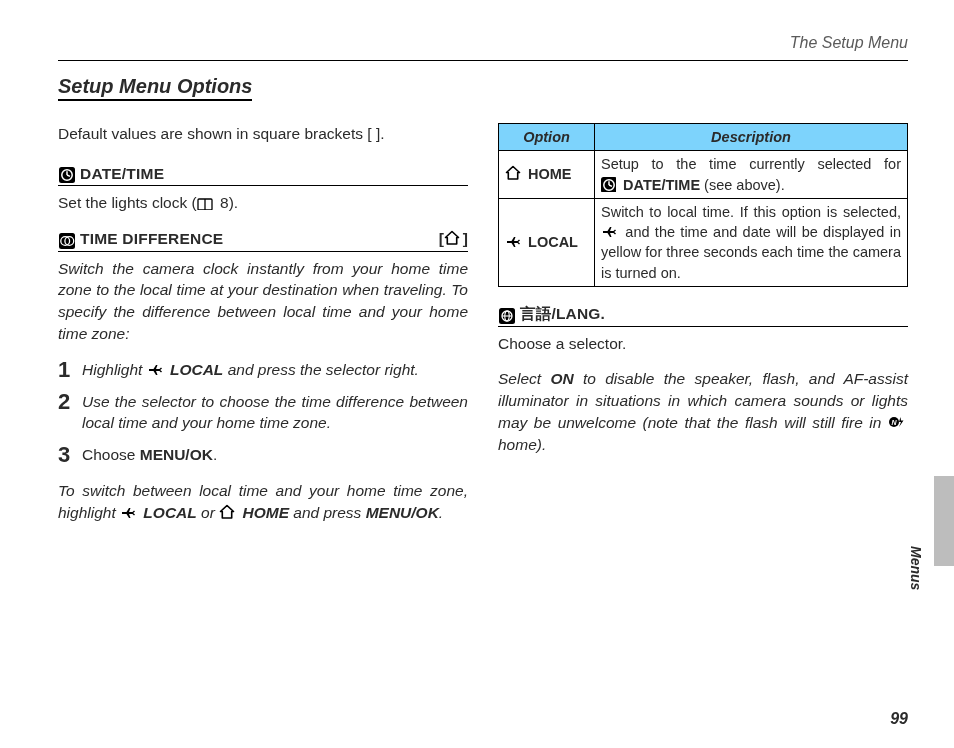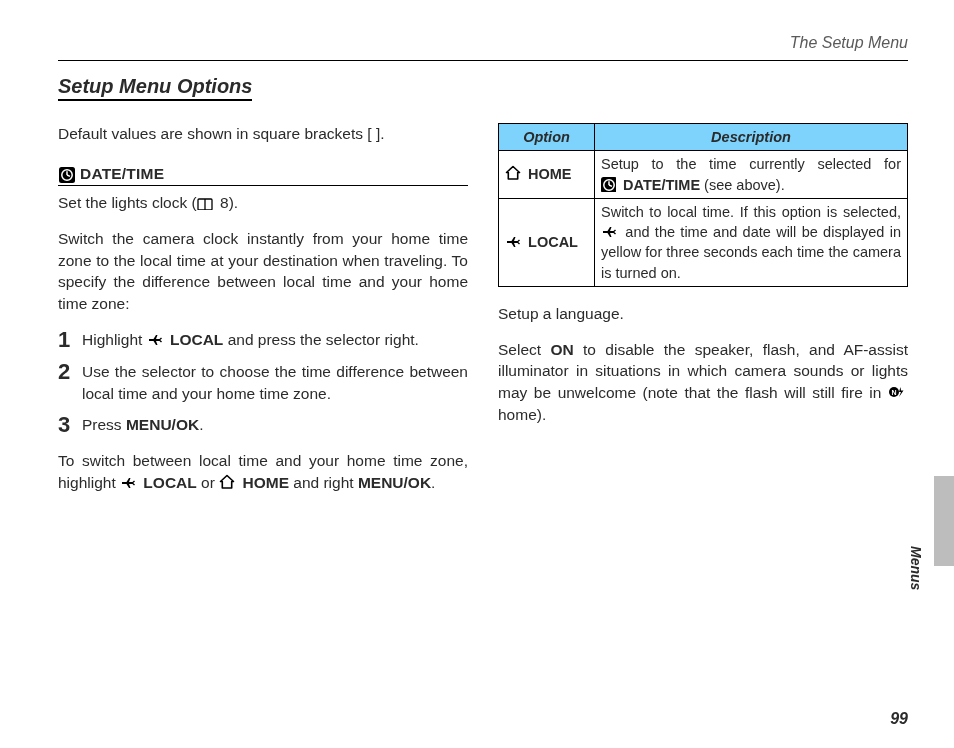--- a/index.html
+++ b/index.html
@@ -9,21 +9,21 @@
   .rule { border: none; border-top: 1.4px solid #000; margin-bottom: 14px; }
   .section-title { font-weight: 700; font-style: italic; font-size: 20px; border-bottom: 2.5px solid #000; display: inline-block; padding-bottom: 1px; margin-bottom: 22px; }
   .cols { display: flex; gap: 30px; }
   .col { flex: 1 1 0; font-size: 15.5px; line-height: 1.40; }
   .intro { margin-bottom: 18px; }
   .hrow { display: flex; align-items: flex-end; border-bottom: 1.6px solid #000; margin-bottom: 6px; padding-bottom: 1px; }
   .hrow .hicon { width: 18px; height: 18px; margin-right: 4px; display:flex; align-items:center; justify-content:center; }
   .hrow .label { font-weight: 800; font-size: 15.5px; letter-spacing: 0.2px; }
   .hrow .def { margin-left: auto; font-weight: 800; font-size: 15.5px; }
   .para { margin-bottom: 14px; }
-  .justify { text-align: justify; text-justify: inter-word; }
+  .justify { text-align: justify; text-justify: inter-word; font-style: italic; }
   ol.steps { list-style: none; margin: 0 0 14px 0; }
   ol.steps li { display: flex; gap: 8px; margin-bottom: 10px; text-align: justify; }
   ol.steps .num { font-weight: 800; font-size: 22px; line-height: 1; min-width: 16px; }
   b, .b { font-weight: 800; }
   
   .ic { display:inline-block; vertical-align:-2px; margin-right:3px; }
   .ic svg { display:block; }
   
   table.opts { border-collapse: collapse; width: 100%; margin-bottom: 16px; font-size: 14.5px; }
   table.opts th { background:#7dd3fc; font-weight:800; font-style: italic; border:1px solid #000; padding: 3px 6px; }
@@ -101,49 +101,60 @@
             </svg>
           </span>
         <span class="label">DATE/TIME</span>
       </div>
       <div class="para">
         <span>Set the lights clock (</span><span class="ic"><svg width="16" height="14">
               <use href="#i-book"></use>
             </svg></span><span> 8).</span>
       </div>
 
+      <div class="hrow">
+        <span class="hicon ic">
+            <svg width="16" height="16">
+              <use href="#i-timediff"></use>
+            </svg>
+          </span>
+        <span class="label">TIME DIFFERENCE</span>
+        <span class="def nowrap"><span>[</span><span class="ic"><svg width="16" height="16">
+                <use href="#i-home"></use>
+              </svg></span><span>]</span></span>
+      </div>
       <div class="para justify">Switch the camera clock instantly from your home time zone to the local time at your destination when traveling.  To specify the difference between local time and your home time zone:</div>
 
       <ol class="steps">
         <li>
           <span class="num">1</span>
           <span class="justify">
             <span>Highlight </span><span class="nowrap"><span class="ic"><svg width="16" height="16">
                     <use href="#i-plane"></use>
                   </svg></span> <b>LOCAL</b></span><span> and press the selector right.</span>
           </span>
         </li>
         <li>
           <span class="num">2</span>
           <span class="justify">Use the selector to choose the time difference between local time and your home time zone.</span>
         </li>
         <li>
           <span class="num">3</span>
           <span>
-            <span>Press </span><b class="menu-ok">MENU/OK</b><span>.</span>
+            <span>Choose </span><b class="menu-ok">MENU/OK</b><span>.</span>
           </span>
         </li>
       </ol>
 
       <div class="para justify">
         <span>To switch between local time and your home time zone, highlight </span><span class="nowrap"><span class="ic"><svg width="16" height="16">
                 <use href="#i-plane"></use>
               </svg></span> <b>LOCAL</b></span><span> or </span><span class="nowrap"><span class="ic"><svg width="16" height="16">
                 <use href="#i-home"></use>
-              </svg></span> <b>HOME</b></span><span> and right </span><b class="menu-ok">MENU/OK</b><span>.</span>
+              </svg></span> <b>HOME</b></span><span> and press </span><b class="menu-ok">MENU/OK</b><span>.</span>
       </div>
     </div>
 
     <div class="col">
       <table class="opts">
         <tbody>
             <tr>
           <th>Option</th>
           <th>Description</th>
         </tr>
@@ -163,21 +174,29 @@
                   </svg></span> <span>LOCAL</span></td>
           <td class="desc">
             <span>Switch to local time.  If this option is selected, </span><span class="ic"><svg width="16" height="16">
                     <use href="#i-plane"></use>
                   </svg></span><span> and the time and date will be displayed in yellow for three seconds each time the camera is turned on.</span>
           </td>
         </tr>
       </tbody>
         </table>
 
-      <div class="para">Setup a language.</div>
+      <div class="hrow">
+        <span class="hicon ic">
+            <svg width="16" height="16">
+              <use href="#i-lang"></use>
+            </svg>
+          </span>
+        <span class="label">言語/LANG.</span>
+      </div>
+      <div class="para">Choose a selector.</div>
 
       <div class="para justify">
         <span>Select </span><b>ON</b><span> to disable the speaker, flash, and AF-assist illuminator in situations in which camera sounds or lights may be unwelcome (note that the flash will still fire in </span><span class="ic"><svg width="17" height="16">
               <use href="#i-nflash"></use>
             </svg></span><span> home).</span>
       </div>
     </div>
   </div>
 
   <div class="sidetab"></div>

